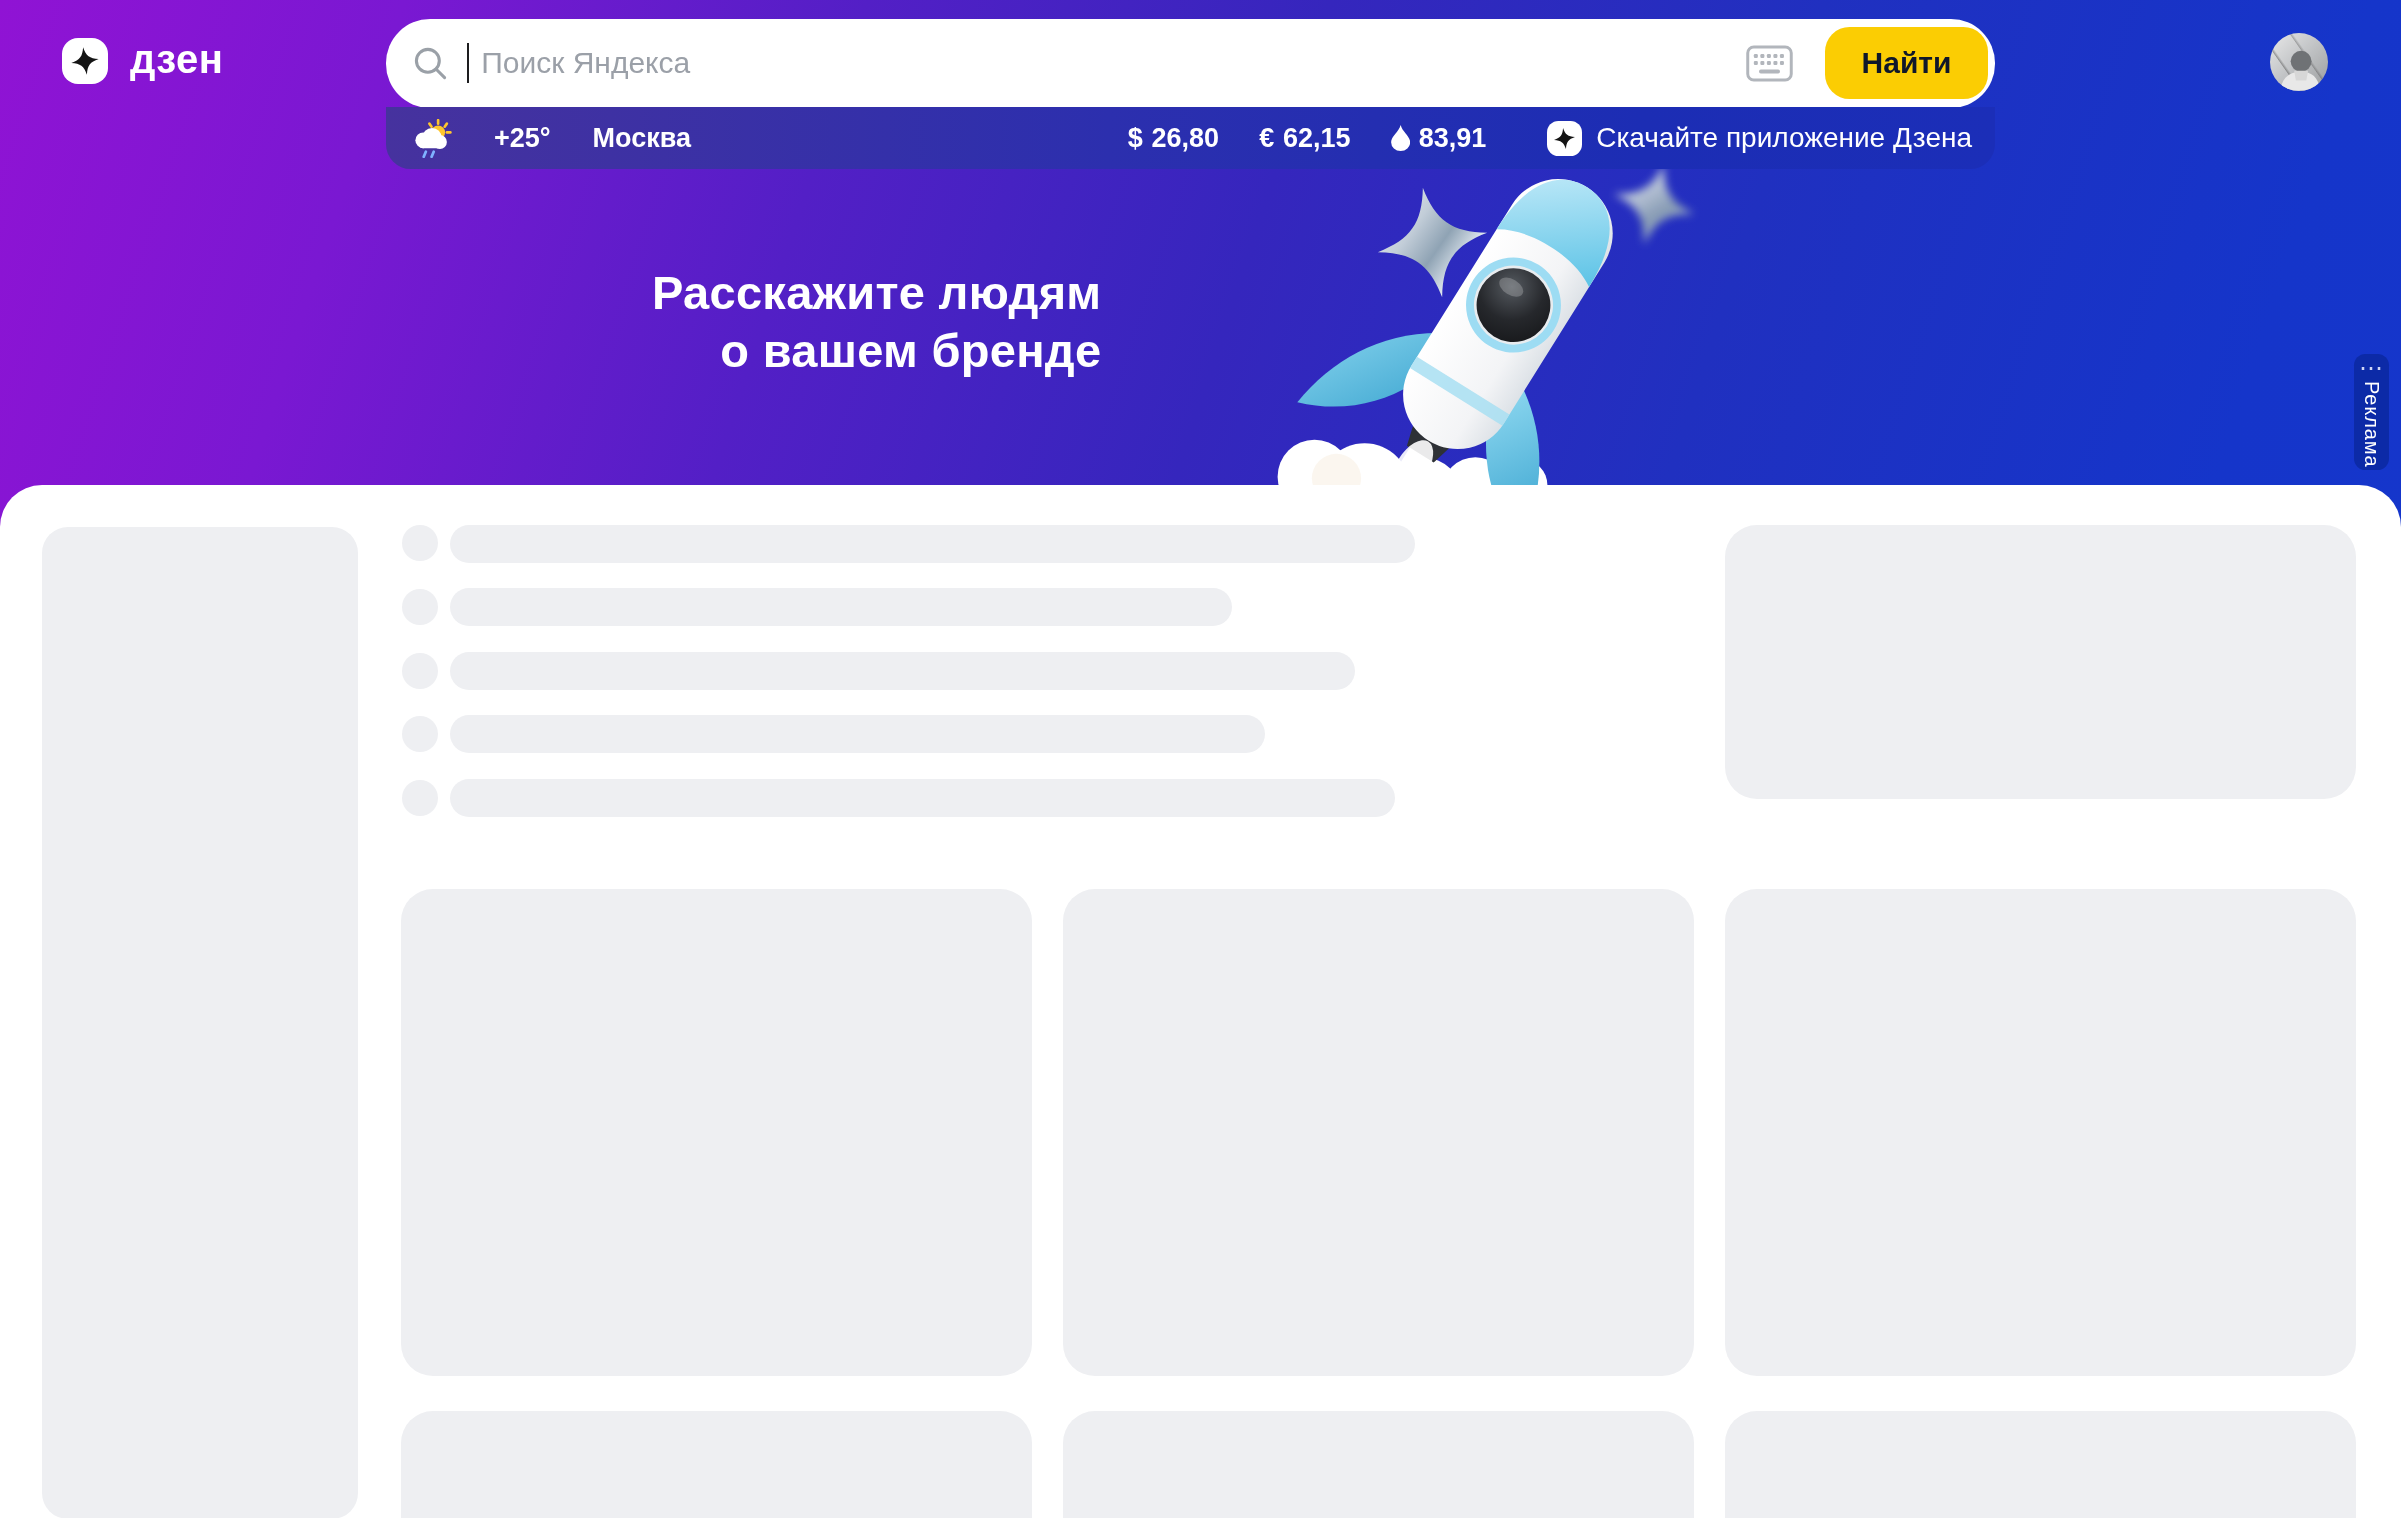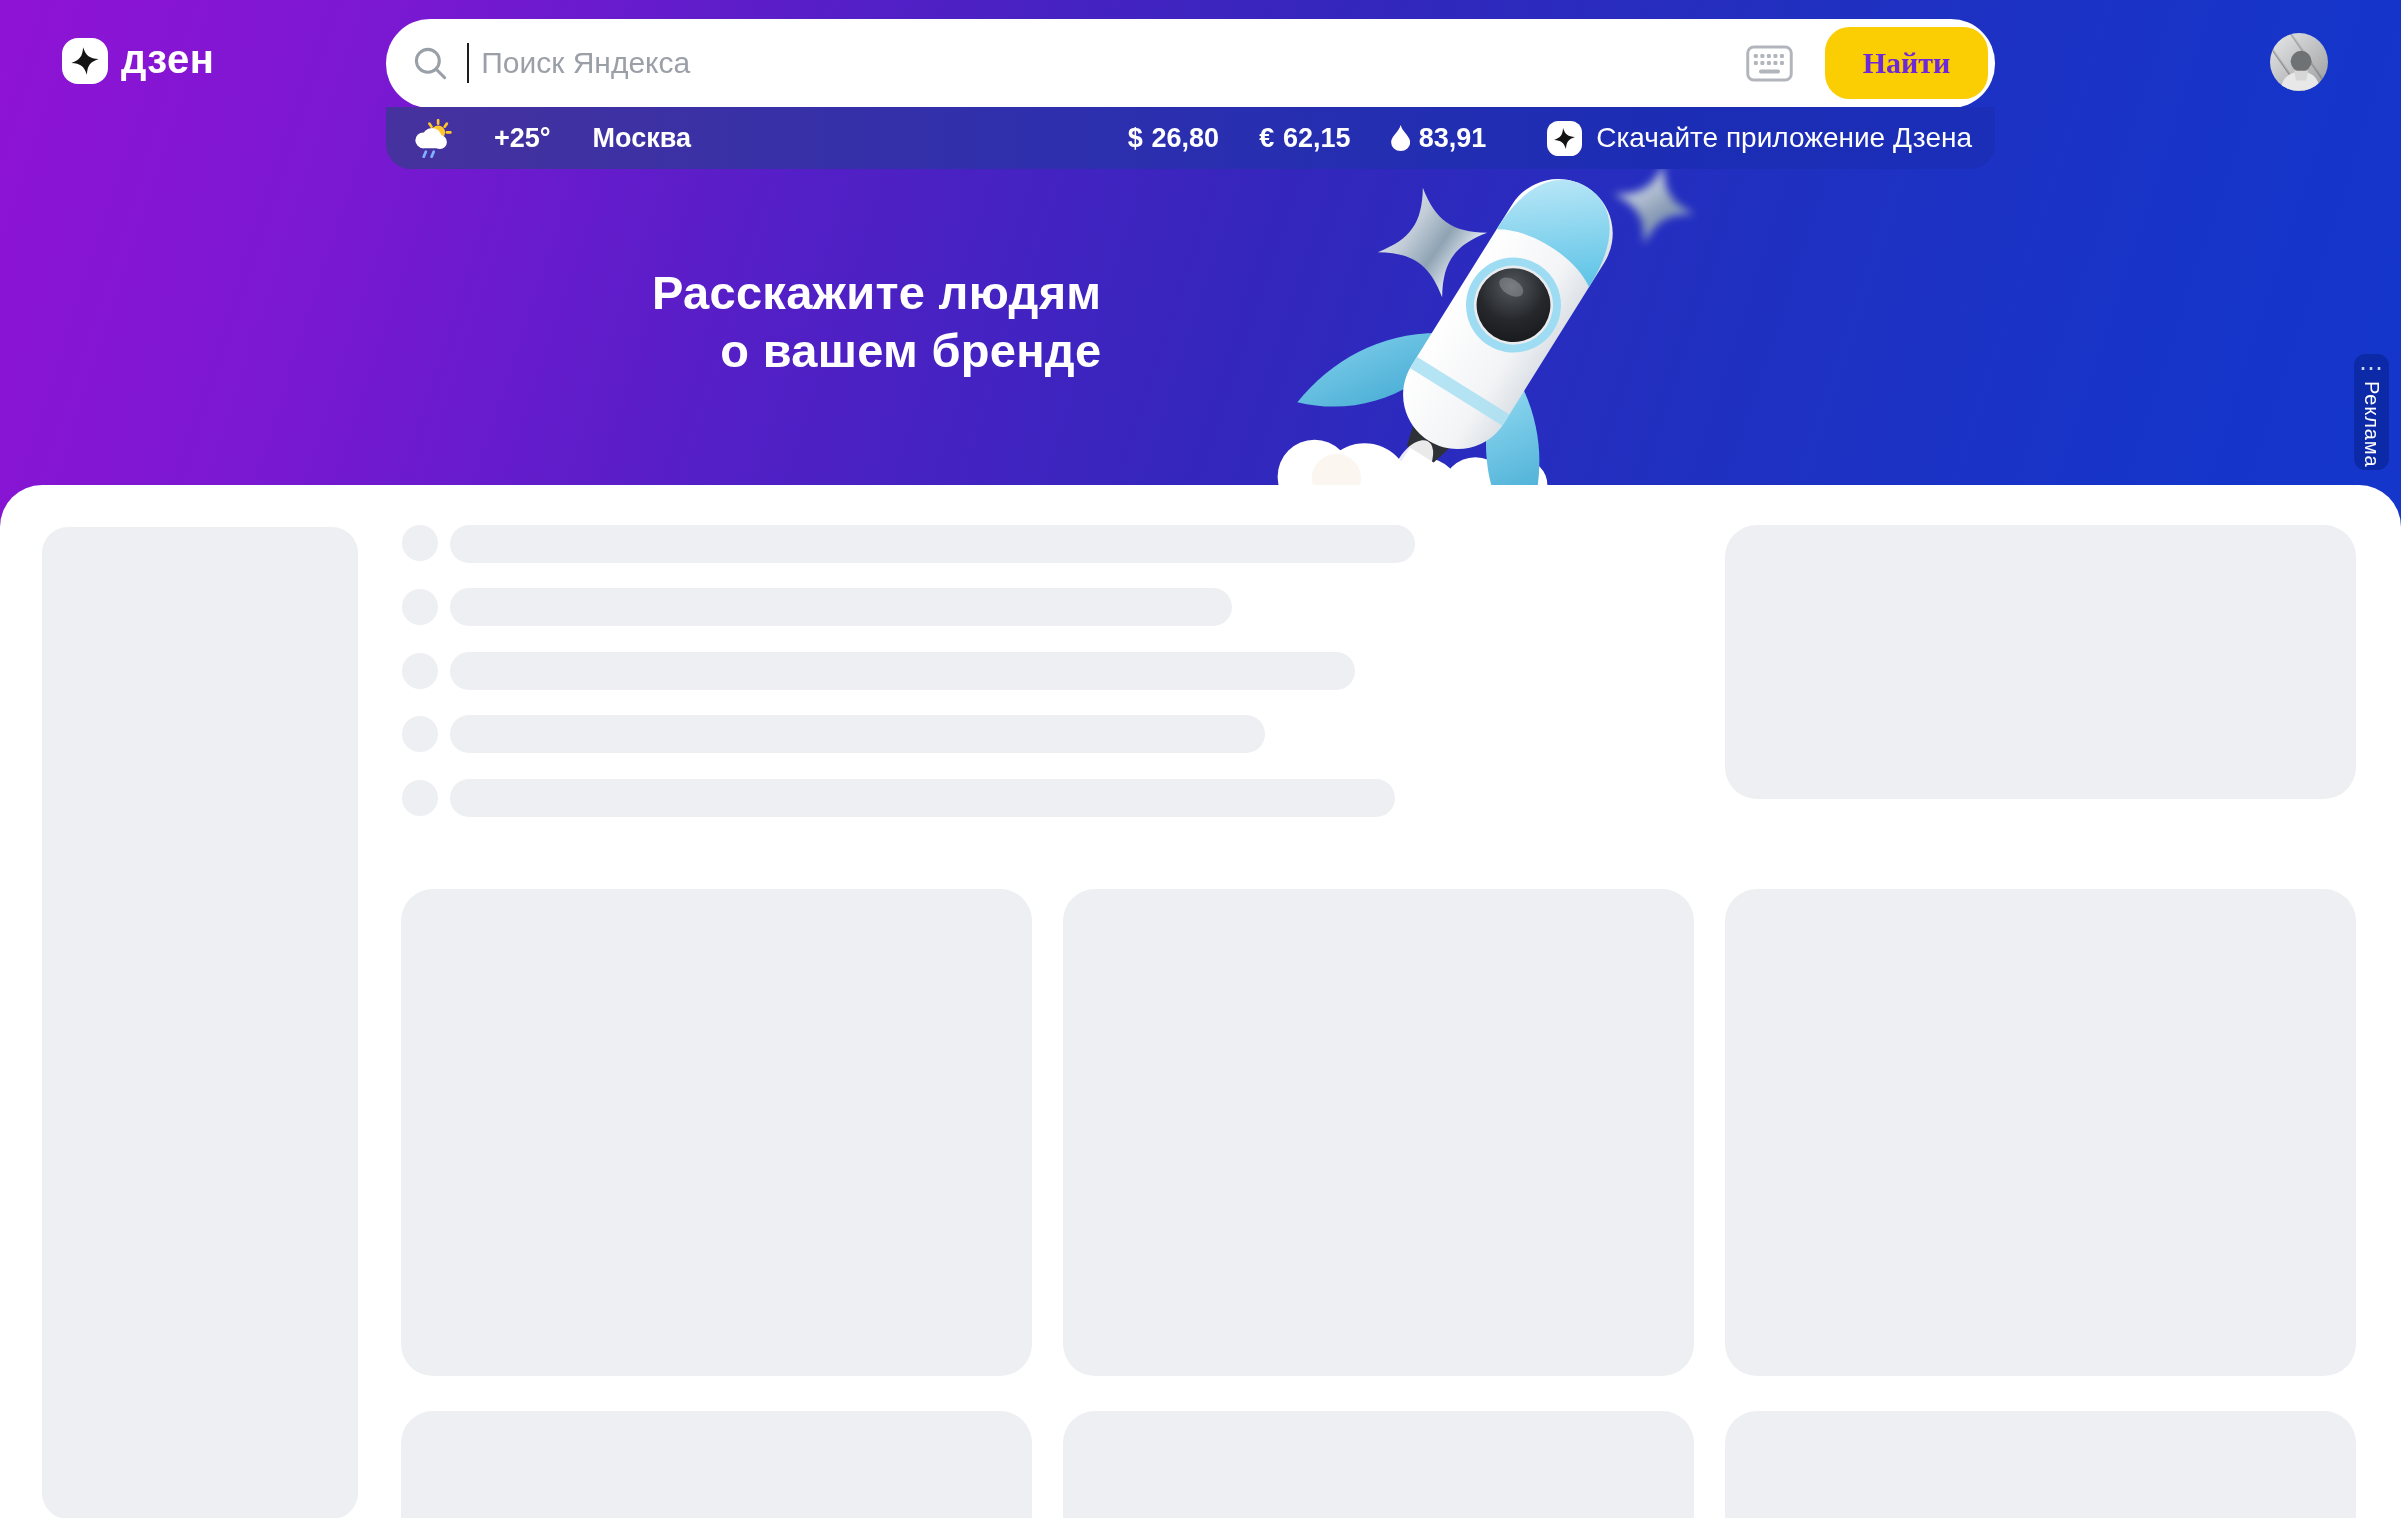--- a/index.html
+++ b/index.html
@@ -4,40 +4,40 @@
 <style>
   html,body{margin:0;padding:0;background:#0d1030;}
   *{box-sizing:border-box;}
   .stage{
     position:relative;width:2401px;height:1519px;overflow:hidden;
     font-family:"Liberation Sans","DejaVu Sans",sans-serif;
     background:linear-gradient(108deg,#9013d4 0%,#7a18d2 14%,#531fc6 30%,#3526bd 46%,#2030c0 63%,#1535ca 82%,#1537cd 100%);
   }
 
   
-  .logo{position:absolute;left:62px;top:35px;height:51px;display:flex;align-items:center;gap:13px;z-index:4;cursor:pointer;}
+  .logo{position:absolute;left:62px;top:35px;height:51px;display:flex;align-items:center;gap:22px;z-index:4;cursor:pointer;}
   .logo-badge{width:46px;height:46px;background:#ffffff;border-radius:16px;display:flex;align-items:center;justify-content:center;}
   .logo-badge svg{width:30px;height:30px;transform:rotate(-8deg);}
   .logo-text{color:#ffffff;font-size:40px;font-weight:700;letter-spacing:0.4px;line-height:1;padding-bottom:3.5px;}
 
   .searchbar{
     position:absolute;left:386px;top:18.5px;width:1609px;height:89px;background:#ffffff;
     border-radius:44px;display:flex;align-items:center;padding:0 7px 0 26px;z-index:3;
   }
   .search-magnifier{flex:0 0 auto;display:flex;}
   .caret{width:2.6px;height:40px;background:#1d1d1f;margin-left:17.6px;flex:0 0 auto;}
   .search-input{
     flex:1 1 auto;border:none;outline:none;font-size:30px;color:#1d1d1f;margin-left:10px;
     font-family:"Liberation Sans","DejaVu Sans",sans-serif;background:transparent;
   }
   .search-input::placeholder{color:#9ba0a8;}
   .kb-icon{flex:0 0 auto;margin-right:32px;display:flex;cursor:pointer;}
   .search-btn{
     flex:0 0 auto;width:163px;height:72px;border:none;border-radius:24.6px;background:#fbcd03;
-    color:#6d28d9;font-size:30px;font-weight:700;font-family:Liberation Serif, serif;cursor:pointer;
+    color:#0f172a;font-size:30px;font-weight:700;font-family:Liberation Sans, sans-serif;cursor:pointer;
   }
 
   .infobar{
     position:absolute;left:386px;top:107px;width:1609px;height:62px;z-index:3;
     background:linear-gradient(90deg,#46329e 0%,#2c2fae 45%,#1c2db4 78%,#1b2eb8 100%);
     border-radius:0 0 24.6px 24.6px;display:flex;align-items:center;justify-content:space-between;
     padding:0 23px 0 24.6px;color:#ffffff;
   }
   .infobar-left{display:flex;align-items:center;}
   .weather-icon{display:flex;margin-right:12.3px;}

